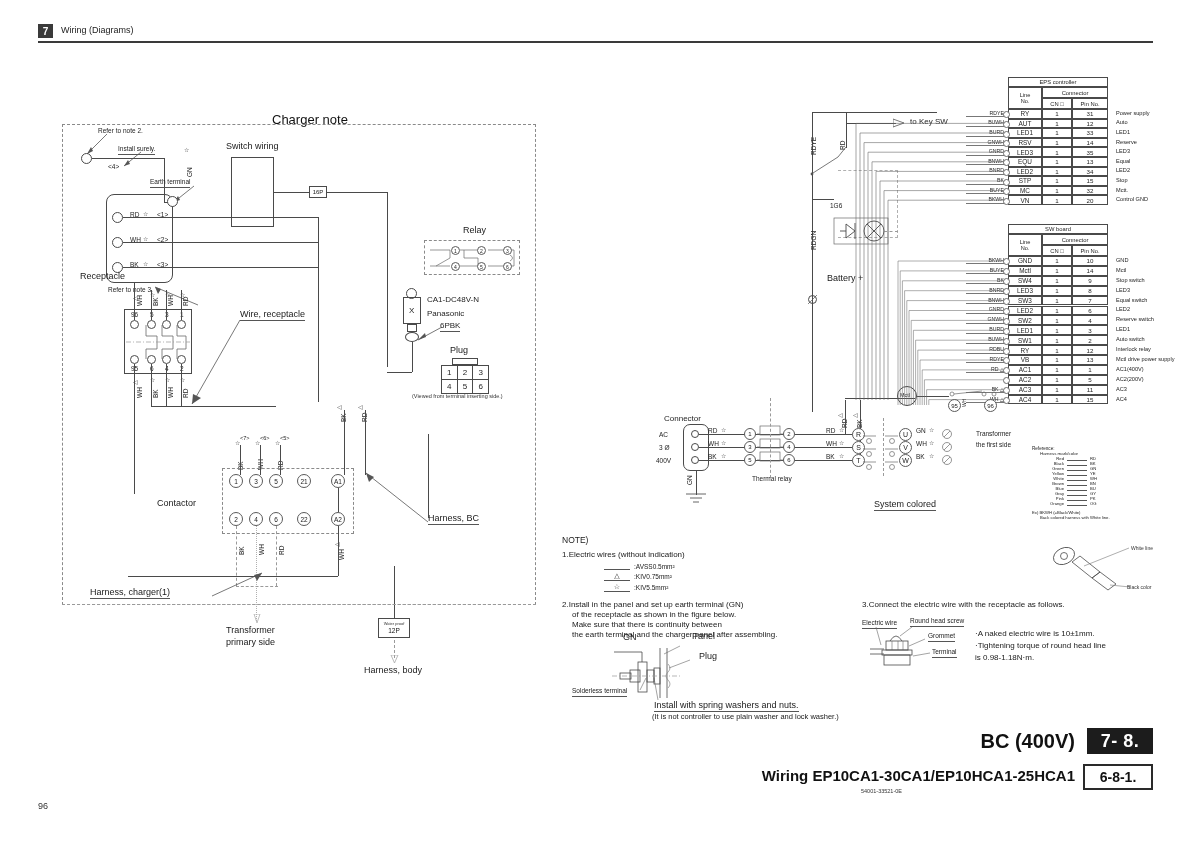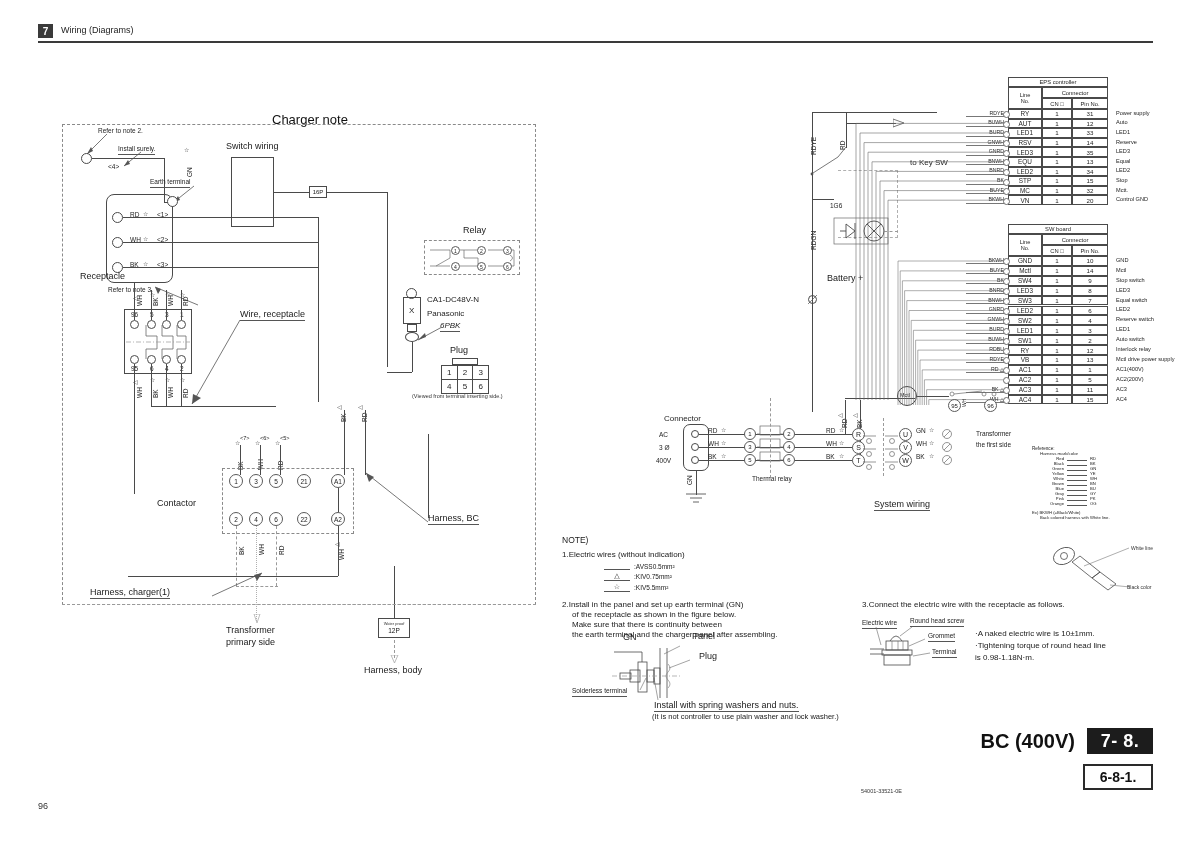--- a/index.html
+++ b/index.html
@@ -287,21 +287,21 @@
 
   <div class="circ" style="left:406px;top:288px;width:11px;height:11px;"></div>
   <div class="box" style="left:403px;top:297px;width:18px;height:27px;"></div>
   <div class="t lbl8" style="left:409px;top:307px;">X</div>
   <div class="box" style="left:407px;top:324px;width:10px;height:8px;"></div>
   <div class="circ" style="left:405px;top:332px;width:14px;height:10px;"></div>
   <div class="ln vl" style="left:412px;top:342px;height:30px;"></div>
   <div class="ln hl" style="left:387px;top:372px;width:25px;"></div>
   <div class="t lbl8" style="left:427px;top:296px;">CA1-DC48V-N</div>
   <div class="t lbl8" style="left:427px;top:310px;">Panasonic</div>
-  <div class="t lbl8 ul" style="left:440px;top:322px;font-style:italic;">6PBK</div>
+  <div class="t lbl8 ul" style="left:440px;top:322px;">6PBK</div>
   <svg class="abs" style="left:414px;top:325px;" width="30" height="18">
     <line x1="28" y1="2" x2="4" y2="15" stroke="#555" stroke-width="0.8"></line>
     <polygon points="4,15 12,12 11,8" fill="#555"></polygon>
   </svg>
 
   <div class="t lbl9" style="left:450px;top:346px;">Plug</div>
   <div class="box" style="left:452px;top:358px;width:26px;height:7px;"></div>
   <table class="tbl" style="left:441px;top:365px;width:48px;">
     <tbody>
         <tr>
@@ -318,21 +318,21 @@
     </table>
   <div class="t" style="left:412px;top:394px;font-size:5.5px;color:#333;">(Viewed from terminal inserting side.)</div>
 
   <div class="ln vl" style="left:812px;top:112px;height:300px;"></div>
   <div class="ln hl" style="left:812px;top:112px;width:125px;"></div>
   <div class="ln vl" style="left:846px;top:112px;height:36px;"></div>
   <div class="ln hl" style="left:846px;top:123px;width:50px;"></div>
   <svg class="abs" style="left:893px;top:118px;" width="12" height="10">
     <polygon points="0,1 11,5 0,9" fill="none" stroke="#555" stroke-width="0.8"></polygon>
   </svg>
-  <div class="t lbl8" style="left:910px;top:118px;margin-top:41px;">to Key SW</div>
+  <div class="t lbl8" style="left:910px;top:118px;">to Key SW</div>
   <div class="vt lbl" style="left:840px;top:150px;">RD</div>
   <div class="vt lbl" style="left:811px;top:155px;">RDYE</div>
   <div class="vt lbl" style="left:811px;top:250px;">RDGN</div>
 
   <svg class="abs" style="left:808px;top:145px;" width="46" height="55">
     <line x1="38" y1="2" x2="30" y2="12" stroke="#555" stroke-width="0.8"></line>
     <line x1="30" y1="12" x2="5" y2="28" stroke="#555" stroke-width="0.8"></line>
     <circle cx="4" cy="29" r="1.4" fill="#555"></circle>
   </svg>
   <div class="dash" style="left:838px;top:170px;width:60px;height:68px;border-color:#b0b0b0;border-left:none;border-top:1px dashed #b0b0b0;"></div>
@@ -637,21 +637,21 @@
   <svg class="abs" style="left:940px;top:424px;" width="18" height="48">
     <circle cx="7" cy="10" r="4.5" fill="none" stroke="#6a6a6a" stroke-width="0.7"></circle>
     <line x1="4" y1="13" x2="10" y2="7" stroke="#6a6a6a" stroke-width="0.7"></line>
     <circle cx="7" cy="23" r="4.5" fill="none" stroke="#6a6a6a" stroke-width="0.7"></circle>
     <line x1="4" y1="26" x2="10" y2="20" stroke="#6a6a6a" stroke-width="0.7"></line>
     <circle cx="7" cy="36" r="4.5" fill="none" stroke="#6a6a6a" stroke-width="0.7"></circle>
     <line x1="4" y1="39" x2="10" y2="33" stroke="#6a6a6a" stroke-width="0.7"></line>
   </svg>
   <div class="t lbl" style="left:976px;top:431px;">Transformer</div>
   <div class="t lbl" style="left:976px;top:442px;">the first side</div>
-  <div class="t lbl9 ul" style="left:874px;top:500px;">System wiring</div>
+  <div class="t lbl9 ul" style="left:874px;top:500px;">System colored</div>
 
   <div class="vt lbl" style="left:962px;top:407px;font-size:5px;">WH</div>
 
   <div id="ref-root" class="abs" style="left:1032px;top:446px;">
       <div style="font-size: 4.6px; color: rgb(34, 34, 34);">Reference:</div>
       <div style="font-size: 4.4px; color: rgb(34, 34, 34); margin-left: 8px;">Harness mark/color</div>
       <div style="display: flex; align-items: center; margin-left: 10px; height: 5px; font-size: 4.2px; color: rgb(34, 34, 34);">
         <span style="display:inline-block;width:22px;text-align:right;">Red</span>
         <span style="display:inline-block;width:20px;border-bottom:0.8px solid #555;height:3px;margin:0 3px;"></span>
         <span>RD</span>
@@ -781,20 +781,21 @@
     <line x1="44" y1="2" x2="32" y2="11" stroke="#666" stroke-width="0.6"></line>
     <line x1="57" y1="14" x2="41" y2="21" stroke="#666" stroke-width="0.6"></line>
     <line x1="62" y1="28" x2="45" y2="31" stroke="#666" stroke-width="0.6"></line>
   </svg>
   <div class="t" style="left:975px;top:630px;font-size:8px;">·A naked electric wire is 10±1mm.</div>
   <div class="t" style="left:975px;top:642px;font-size:8px;">·Tightening torque of round head line</div>
   <div class="t" style="left:975px;top:654px;font-size:8px;">is 0.98-1.18N·m.</div>
 
   <div class="t" id="bc-label">BC (400V)</div>
   <div id="bc-chip">7- 8.</div>
+  <div class="t" id="wir-label">Wiring EP10CA1-30CA1/EP10HCA1-25HCA1</div>
   <div id="wir-chip">6-8-1.</div>
   <div class="t" id="docno">54001-33521-0E</div>
 
 <svg class="abs" width="200" height="320" style="left: 812px; top: 100px;">
       <path d="M44 300 L44 23.400000000000002 L191 23.400000000000002" stroke="#6a6a6a" fill="none" stroke-width="0.6"></path>
       <path d="M48 300 L48 33 L191 33" stroke="#6a6a6a" fill="none" stroke-width="0.6"></path>
       <path d="M52 300 L52 42.599999999999994 L191 42.599999999999994" stroke="#6a6a6a" fill="none" stroke-width="0.6"></path>
       <path d="M56 300 L56 52.199999999999996 L191 52.199999999999996" stroke="#6a6a6a" fill="none" stroke-width="0.6"></path>
       <path d="M60 300 L60 61.8 L191 61.8" stroke="#6a6a6a" fill="none" stroke-width="0.6"></path>
       <path d="M64 300 L64 71.39999999999999 L191 71.39999999999999" stroke="#6a6a6a" fill="none" stroke-width="0.6"></path>

